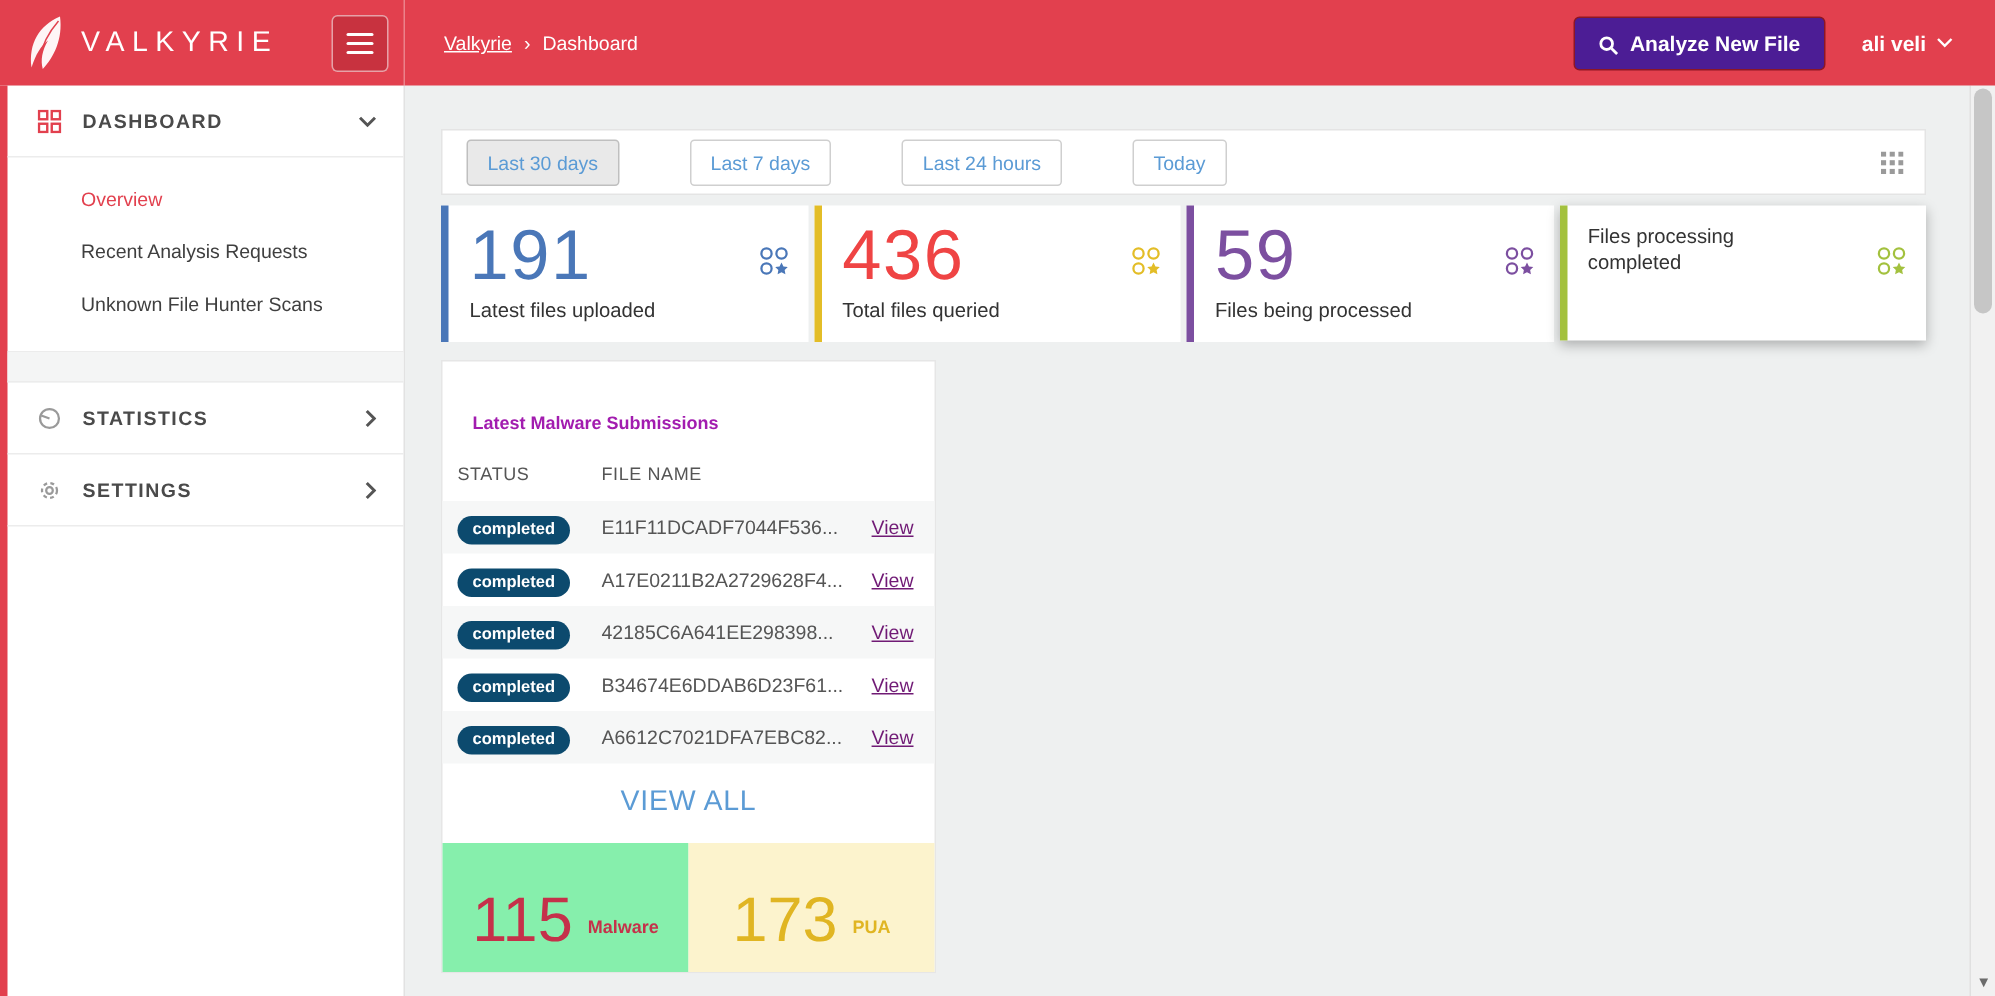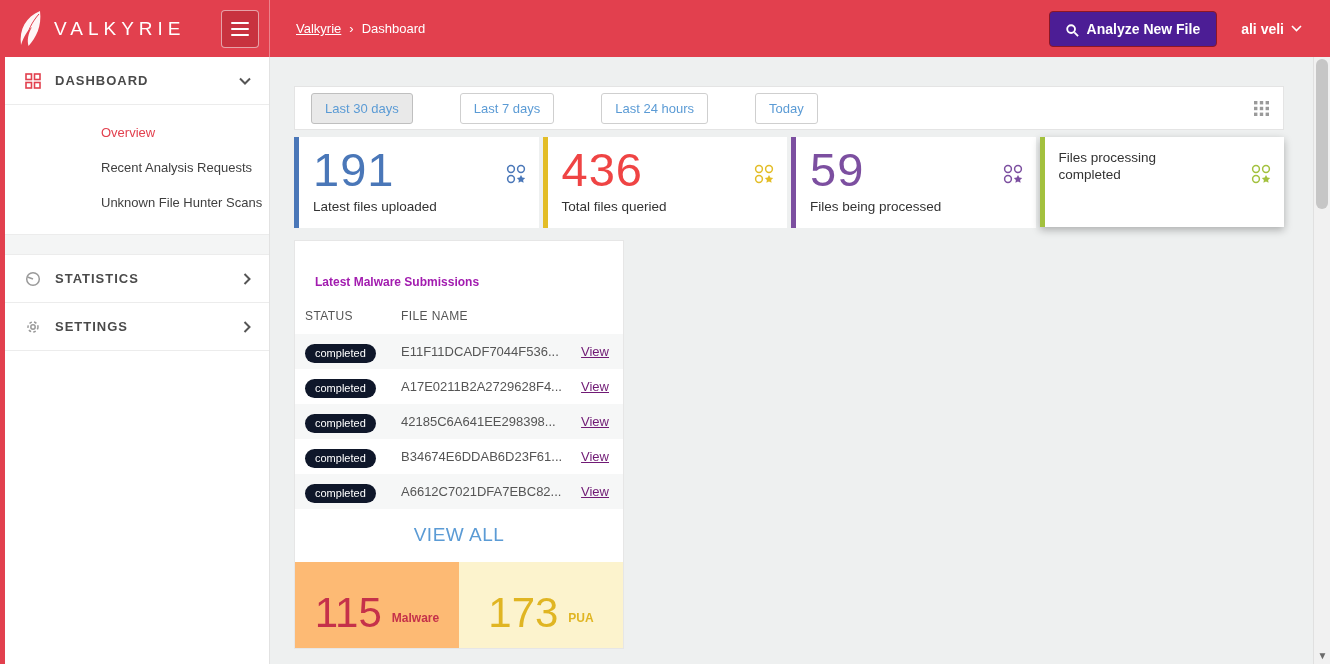--- a/index.html
+++ b/index.html
@@ -18,21 +18,21 @@
   .header-right { margin-left: auto; display: flex; align-items: center; }
   .analyze-btn { display: flex; align-items: flex-end; gap: 8px; background: #4c1d95; border: 1px solid #8d1624; color: #fff; font-size: 14px; font-weight: bold; padding: 9px 16px; border-radius: 4px; cursor: pointer; font-family: "Liberation Sans", sans-serif; }
   .user-menu { display: flex; align-items: center; gap: 7px; color: #fff; font-size: 14px; font-weight: bold; margin: 0 28px 0 24px; cursor: pointer; }
 
   
   .sidebar { position: absolute; top: 57px; left: 0; bottom: 0; width: 270px; background: #fff; border-left: 5px solid #e2404e; border-right: 1px solid #e2e2e2; }
   .side-group-header { display: flex; align-items: center; height: 48px; padding: 0 18px 0 20px; border-bottom: 1px solid #ececec; cursor: pointer; }
   .side-group-label { font-size: 13px; font-weight: bold; color: #4a4a4a; letter-spacing: 1px; margin-left: 14px; }
   .side-group-header .chev { margin-left: auto; }
   .side-items { padding: 10px 0 14px 0; border-bottom: 1px solid #ececec; }
-  .side-item { display: block; font-size: 13px; color: #3f3f3f; padding: 10px 0 10px 49px; text-decoration: none; cursor: pointer; margin-left: 47px; }
+  .side-item { display: block; font-size: 13px; color: #3f3f3f; padding: 10px 0 10px 49px; text-decoration: none; cursor: pointer; }
   .side-item.active { color: #e2404e; }
   .side-spacer { height: 20px; background: #f4f5f5; border-bottom: 1px solid #ececec; }
 
   
   .main { position: absolute; top: 57px; left: 270px; width: 1043px; bottom: 0; background: #eef0f0; padding: 29px 29px 0 24px; }
 
   .filter-bar { background: #fff; border: 1px solid #e4e4e4; height: 44px; display: flex; align-items: center; padding: 0 14px 0 16px; margin-bottom: 7px; gap: 38px; }
   .filter-btn { font-family: "Liberation Sans", sans-serif; font-size: 13px; color: #5b9bd5; background: #fff; border: 1px solid #cfcfcf; border-radius: 3px; padding: 7px 13px; margin-right: 9px; cursor: pointer; }
   .filter-btn.active { background: #e9e9e9; border-color: #bfbfbf; }
   .widget-grid-btn { margin-left: auto; cursor: pointer; display: flex; align-items: center; }
@@ -47,30 +47,30 @@
   .stat-card.c-purple { border-left-color: #7c4fa0; } .stat-card.c-purple .stat-value { color: #7c4fa0; }
   .stat-card.c-green  { border-left-color: #a3c13e; box-shadow: 0 3px 8px rgba(0,0,0,.28); } .stat-card.c-green .stat-value { color: #a3c13e; }
 
   .submissions-card { width: 330px; background: #fff; border: 1px solid #e6e6e6; padding-top: 34px; }
   .submissions-title { font-size: 12px; font-weight: bold; color: #a21caf; margin: 0 12px 20px 20px; }
   .table-head { display: flex; align-items: center; padding: 0 14px 11px 10px; }
   .table-head .col { font-size: 12px; color: #555; letter-spacing: .4px; }
   .col-status { width: 96px; }
   .sub-row { display: flex; align-items: center; height: 35px; padding: 0 14px 0 10px; }
   .sub-row:nth-child(odd) { background: #f6f7f7; }
-  .badge { background: #0f172a; color: #fff; font-size: 11px; font-weight: normal; padding: 3px 10px 4px 10px; border-radius: 10px; }
+  .badge { background: #0c4a6e; color: #fff; font-size: 11px; font-weight: bold; padding: 3px 10px 4px 10px; border-radius: 10px; }
   .badge-cell { width: 96px; }
   .file-name { font-size: 13px; color: #555; white-space: nowrap; overflow: hidden; max-width: 172px; }
   .view-link { margin-left: auto; font-size: 13px; color: #701a75; text-decoration: underline; cursor: pointer; }
   .view-all { text-align: center; padding: 15px 0 16px 0; font-size: 19px; color: #5b9bd5; letter-spacing: .5px; cursor: pointer; }
   .summary-row { display: flex; }
   .summary-box { flex: 1; height: 86px; display: flex; align-items: flex-end; justify-content: center; padding-bottom: 16px; cursor: pointer; }
   .summary-box .sum-value { font-size: 42px; font-weight: 300; line-height: .9; }
   .summary-box .sum-label { font-size: 12px; font-weight: bold; margin-left: 10px; padding-bottom: 7px; }
-  .box-malware { background: #fdba74; } .box-malware .sum-value, .box-malware .sum-label { color: #c5314a; }
+  .box-malware { background: #86efac; } .box-malware .sum-value, .box-malware .sum-label { color: #c5314a; }
   .box-pua { background: #fcf3cd; } .box-pua .sum-value, .box-pua .sum-label { color: #e0b522; }
 
   
   .scrollbar { position: absolute; top: 57px; right: 0; width: 17px; bottom: 0; background: #f1f1f1; border-left: 1px solid #e0e0e0; }
   .scroll-thumb { position: absolute; top: 2px; left: 2px; width: 12px; height: 150px; background: #c6c6c6; border-radius: 6px; cursor: pointer; }
   .scroll-down { position: absolute; bottom: 0; left: 0; width: 17px; height: 17px; display: flex; align-items: center; justify-content: center; color: #6b6b6b; font-size: 10px; cursor: pointer; background: #f1f1f1; }
 </style>
 </head>
 <body>
 

